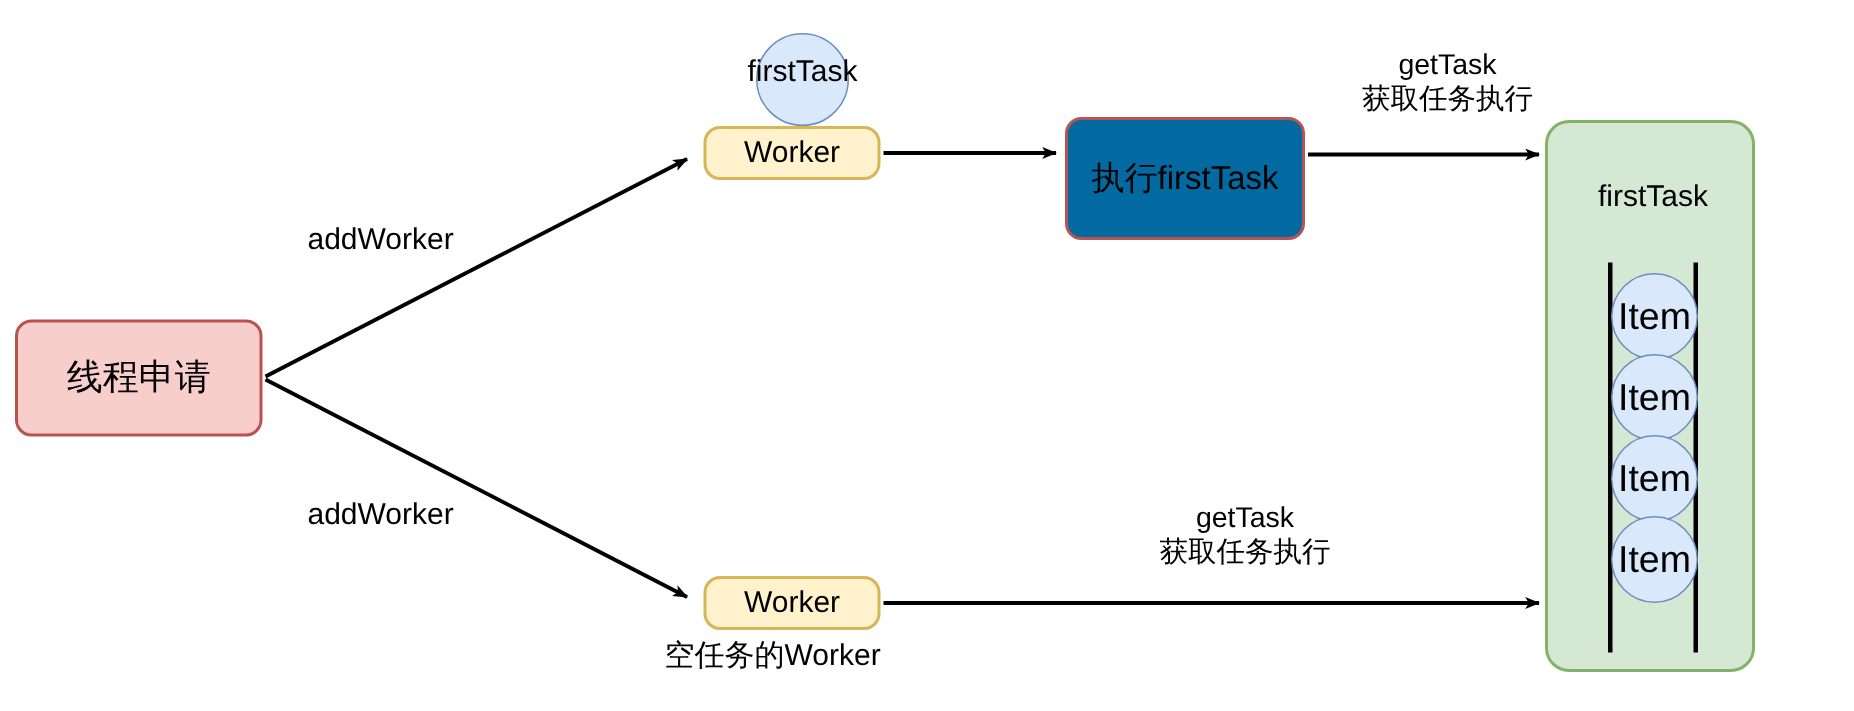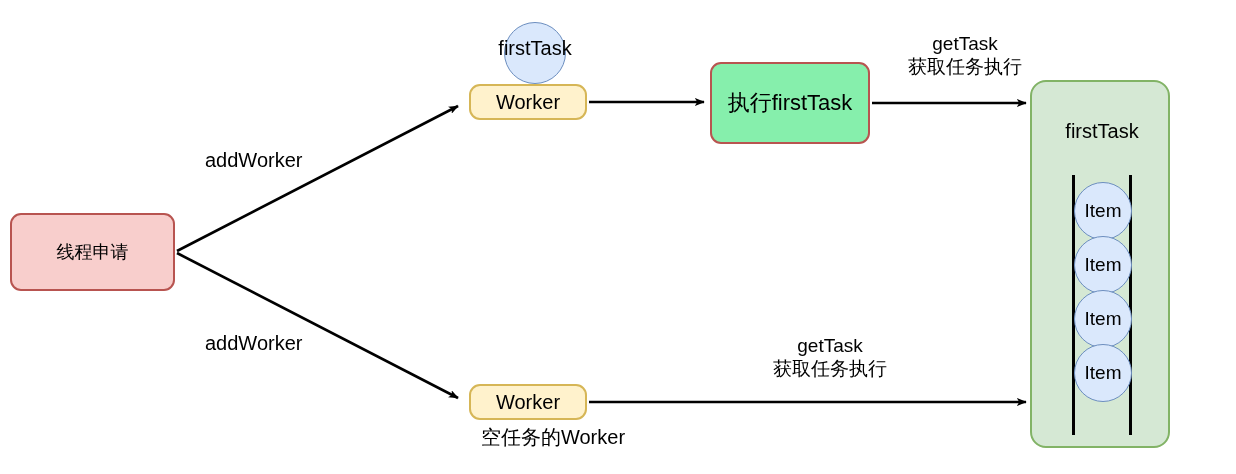--- a/index.html
+++ b/index.html
@@ -49,21 +49,21 @@
     position: absolute;
     color: #000000;
     white-space: pre;
     line-height: 1.2;
     text-align: center;
   }
 
   
   #node-thread-request {
     left: 10px; top: 213px; width: 165px; height: 78px;
-    font-size: 18px;
+    font-size: 24px;
   }
   #node-worker-top {
     left: 469px; top: 84px; width: 118px; height: 36px;
     font-size: 20px;
   }
   #node-firsttask-circle {
     left: 504px; top: 22px; width: 62px; height: 62px;
     font-size: 20px;
     align-items: center;
     justify-content: center;
@@ -106,30 +106,30 @@
   }
   .rail.left { left: 0px; }
   .rail.right { left: 57px; }
   .queue-items {
     position: absolute;
     left: 42px; top: 100px; width: 58px;
   }
   .q-item {
     width: 58px; height: 58px;
     margin-top: -4px;
-    font-size: 19px;
+    font-size: 25px;
     position: relative;
   }
   .q-item:first-child { margin-top: 0; }
 
   
   #lbl-addworker-top { left: 205px; top: 148px; width: 160px; font-size: 20px; text-align: left; }
   #lbl-addworker-bottom { left: 205px; top: 331px; width: 160px; font-size: 20px; text-align: left; }
   #lbl-holding-worker { left: 398px; top: 128px; width: 250px; font-size: 20px; text-align: left; }
-  #lbl-empty-worker { left: 443px; top: 425px; width: 220px; font-size: 20px; text-align: center; }
+  #lbl-empty-worker { left: 443px; top: 425px; width: 220px; font-size: 20px; text-align: left; }
   #lbl-gettask-top { left: 865px; top: 33px; width: 200px; font-size: 19px; }
   #lbl-gettask-bottom { left: 660px; top: 335px; width: 340px; font-size: 19px; }
 </style>
 </head>
 <body>
 
 <div id="canvas">
 
   <svg id="edges" viewBox="0 0 1236 474" xmlns="http://www.w3.org/2000/svg">
     <defs>
@@ -163,21 +163,21 @@
     <span>线程申请</span>
   </div>
 
   <div class="node circle" id="node-firsttask-circle" style="background:#dae8fc; border-color:#6c8ebf;"></div>
   <div class="label" id="label-firsttask">firstTask</div>
 
   <div class="node rbox" id="node-worker-top" style="background:#fff2cc; border-color:#d6b656;">
     <span>Worker</span>
   </div>
 
-  <div class="node rbox" id="node-exec-firsttask" style="background:#86efac; border-color:#b85450;">
+  <div class="node rbox" id="node-exec-firsttask" style="background:#0369a1; border-color:#b85450;margin-top:16px;">
     <span>执行firstTask</span>
   </div>
 
   <div class="node rbox" id="node-worker-bottom" style="background:#fff2cc; border-color:#d6b656;">
     <span>Worker</span>
   </div>
 
   <div class="node rbox" id="node-workqueue" style="background:#d5e8d4; border-color:#82b366;">
     <div id="workqueue-title">firstTask</div>
 

